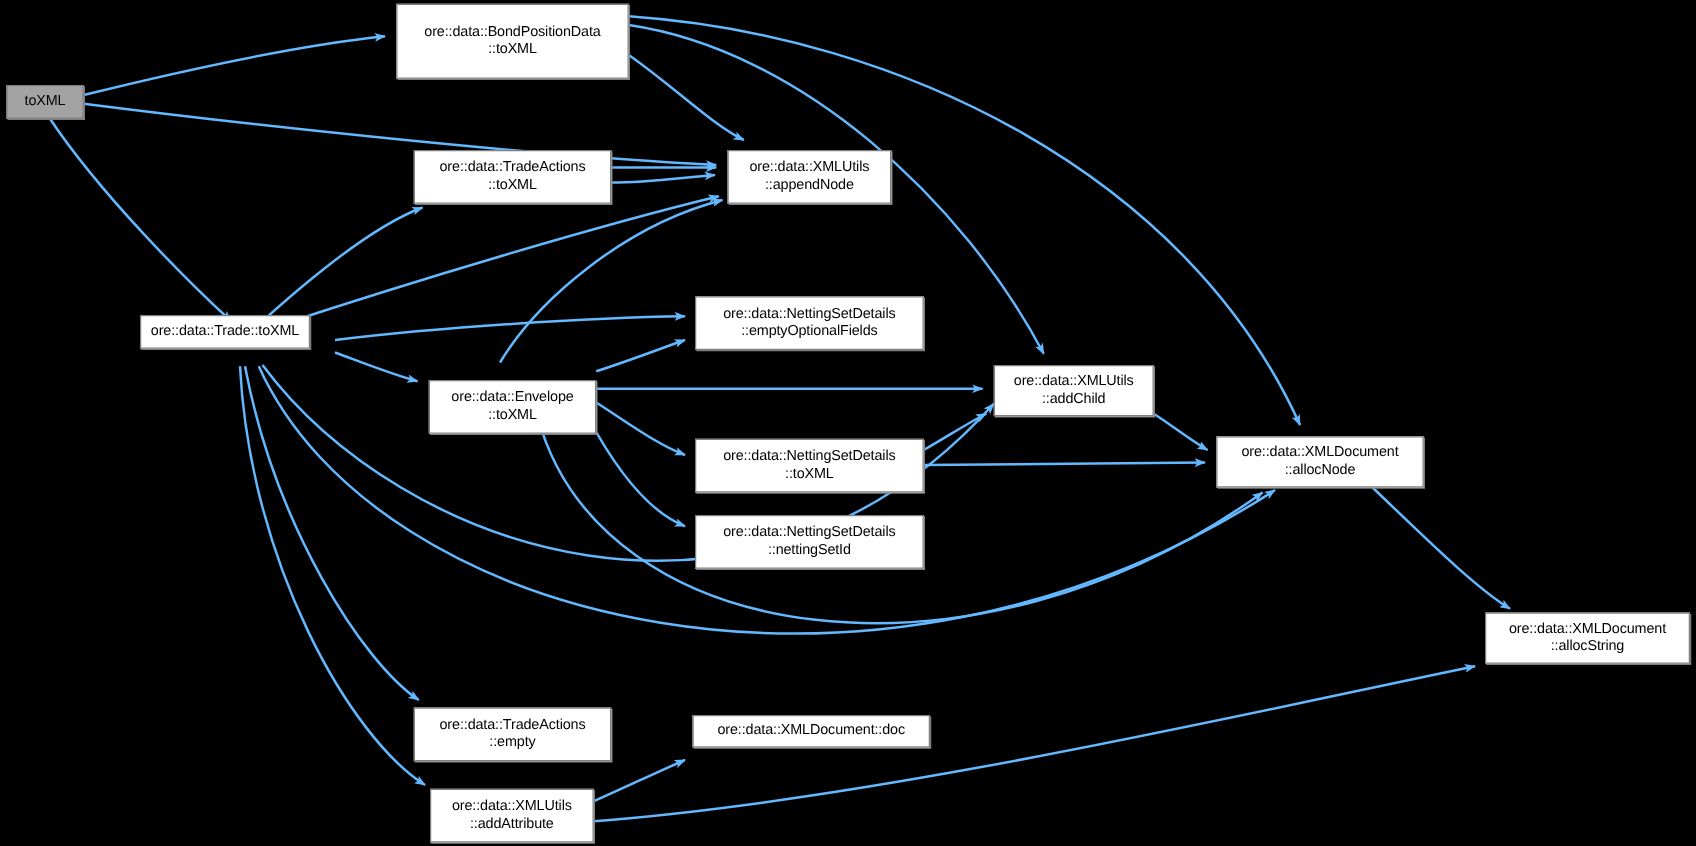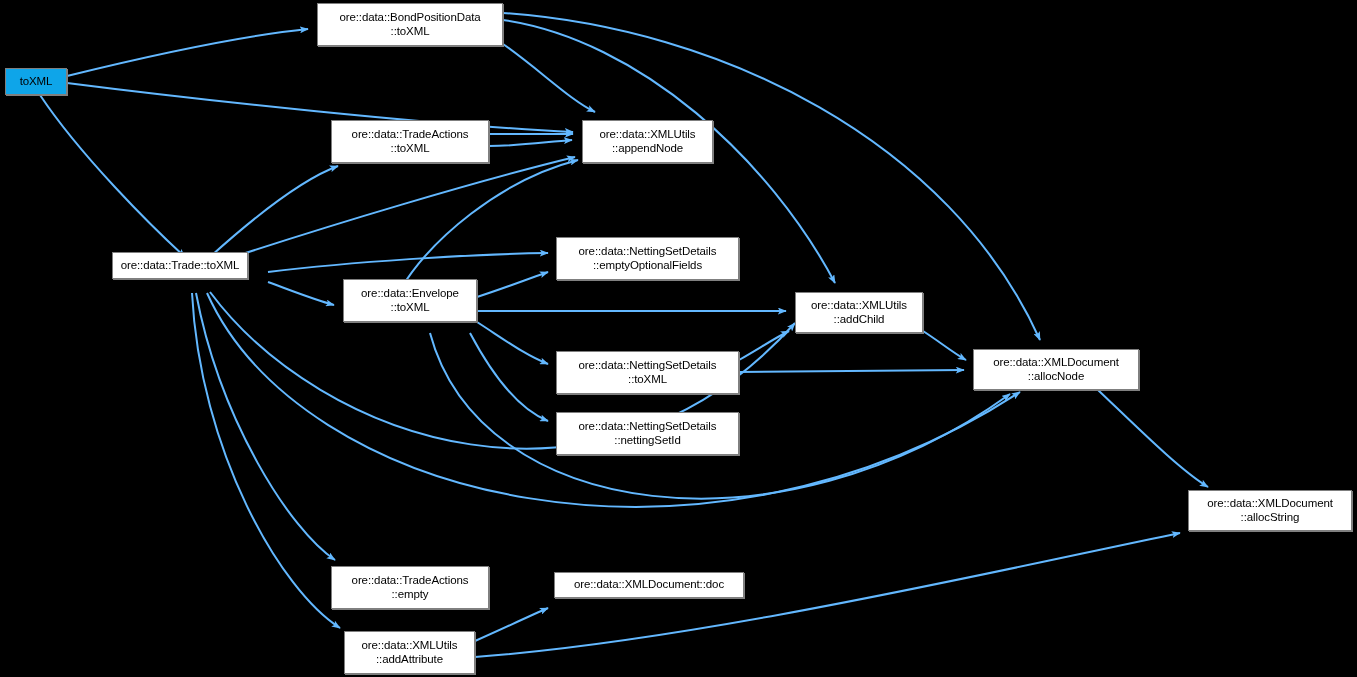--- a/index.html
+++ b/index.html
@@ -33,21 +33,21 @@
     align-items: center;
     justify-content: center;
     text-align: center;
     color: #000000;
     font-size: 11.5px;
     line-height: 13.5px;
     letter-spacing: -0.1px;
     z-index: 5;
   }
   .node.root {
-    background: #0ea5e9;
+    background: #a3a3a3;
   }
   .node .label {
     display: block;
     width: 100%;
     white-space: pre-line;
     padding: 0 4px;
   }
 </style>
 </head>
 <body>
@@ -117,36 +117,36 @@
       <path d="M475,641 C500,630 525,618 548,608"></path>
 
       <path d="M475,657 C700,640 1000,570 1180,533"></path>
     </g>
   </svg>
 
   <div id="node-layer">
       <div class="node root" style="left: 5px; top: 68px; width: 62px; height: 27px;">
         <span class="label">toXML</span>
       </div>
-      <div class="node" style="left: 317px; top: 3px; width: 186px; height: 43px;">
+      <div class="node" style="left: 317px; top: 3px; width: 186px; height: 60px;">
         <span class="label">ore::data::BondPositionData
 ::toXML</span>
       </div>
       <div class="node" style="left: 331px; top: 120px; width: 158px; height: 43px;">
         <span class="label">ore::data::TradeActions
 ::toXML</span>
       </div>
       <div class="node" style="left: 582px; top: 120px; width: 131px; height: 43px;">
         <span class="label">ore::data::XMLUtils
 ::appendNode</span>
       </div>
       <div class="node" style="left: 112px; top: 252px; width: 136px; height: 27px;">
         <span class="label">ore::data::Trade::toXML</span>
       </div>
-      <div class="node" style="left: 343px; top: 279px; width: 134px; height: 43px;">
+      <div class="node" style="left: 343px; top: 304px; width: 134px; height: 43px;">
         <span class="label">ore::data::Envelope
 ::toXML</span>
       </div>
       <div class="node" style="left: 556px; top: 237px; width: 183px; height: 43px;">
         <span class="label">ore::data::NettingSetDetails
 ::emptyOptionalFields</span>
       </div>
       <div class="node" style="left: 556px; top: 351px; width: 183px; height: 43px;">
         <span class="label">ore::data::NettingSetDetails
 ::toXML</span>

